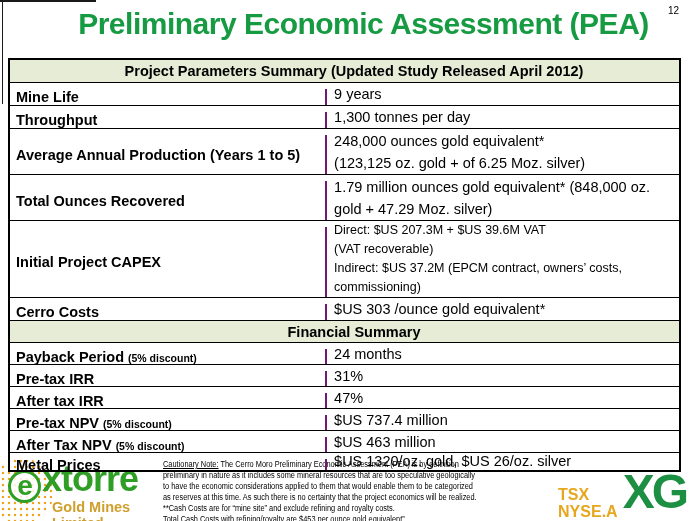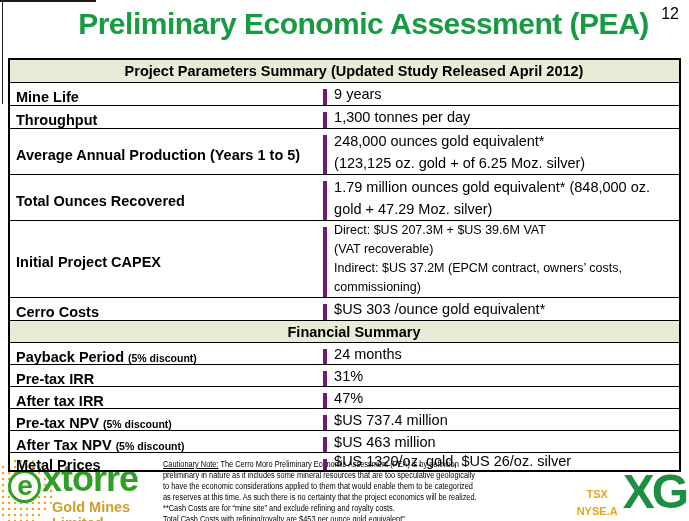--- a/index.html
+++ b/index.html
@@ -5,37 +5,37 @@
   * { margin:0; padding:0; box-sizing:border-box; }
   body { background:#888; }
   .slide {
     position:relative; width:689px; height:521px; background:#ffffff;
     font-family:"Liberation Sans", sans-serif; color:#000; overflow:hidden;
     margin:0 auto;
   }
   .artifact-top  { position:absolute; left:0; top:0; width:96px; height:2px; background:#1a1a1a; }
   .artifact-left { position:absolute; left:2px; top:0; width:1px; height:104px; background:#1a1a1a; }
 
-  .page-num { position:absolute; top:5px; right:10px; font-size:16px; color:#000; }
+  .page-num { position:absolute; top:5px; right:10px; font-size:10px; color:#000; }
 
   .title {
     position:absolute; top:7px; left:0; width:100%; text-align:center;
     font-size:30px; font-weight:bold; color:#169b43; letter-spacing:-0.5px;padding-left:38px;
   }
 
   
   .ptable {
     position:absolute; left:8px; top:58px; width:673px;
     border:2px solid #000; background:transparent; z-index:2;
   }
   .trow { display:flex; border-top:1px solid #000; }
   .trow:first-child { border-top:none; }
   .h22{height:22px} .h23{height:23px} .h46{height:46px} .h77{height:77px} .h18{height:18px}
   .cell.label {
-    width:318px; border-right:4px solid #701a75; font-weight:bold; font-size:14.5px;
+    width:318px; border-right:2px solid #701a75; font-weight:bold; font-size:14.5px;
     display:flex; align-items:center; padding-left:6px;margin-top:6px;
   }
   .cell.label .note-small { font-size:10.5px; font-weight:bold; margin-left:4px; position:relative; top:1px; }
   .cell.value {
     width:353px; font-size:14.5px; display:flex; flex-direction:column;
     justify-content:center; padding-left:7px;
   }
   .cell.value div { white-space:nowrap; line-height:22px; }
   .trow.capex .cell.value div { font-size:12.5px; line-height:19px; }
   .sec-header {
@@ -63,21 +63,21 @@
     font-weight:bold; color:#2f9e25; letter-spacing:-1px;
   }
   .logo-e {
     display:inline-flex; align-items:center; justify-content:center;
     width:33px; height:33px; border:3px solid #2f9e25; border-radius:50%;
     font-size:28px; background:rgba(255,255,255,0.82); margin-right:1px; vertical-align:-4px;
   }
   .logo-tagline { position:absolute; left:52px; top:41px; font-size:14.5px; font-weight:bold; color:#cf9f2c; }
 
   .exchange { position:absolute; right:3px; top:464px; display:flex; align-items:center; z-index:1; }
-  .exch-codes { text-align:center; color:#e6a71e; font-weight:bold; font-size:11px; line-height:17px; margin-right:5px;margin-top:22px; }
+  .exch-codes { text-align:left; color:#e6a71e; font-weight:bold; font-size:16px; line-height:17px; margin-right:5px;margin-top:22px; }
   .ticker { font-size:48px; font-weight:bold; color:#1d8f42; letter-spacing:-3px; line-height:46px; }
 </style>
 </head>
 <body>
 
 <div class="slide">
   <div class="artifact-top"></div>
   <div class="artifact-left"></div>
 
   <div class="page-num">12</div>

